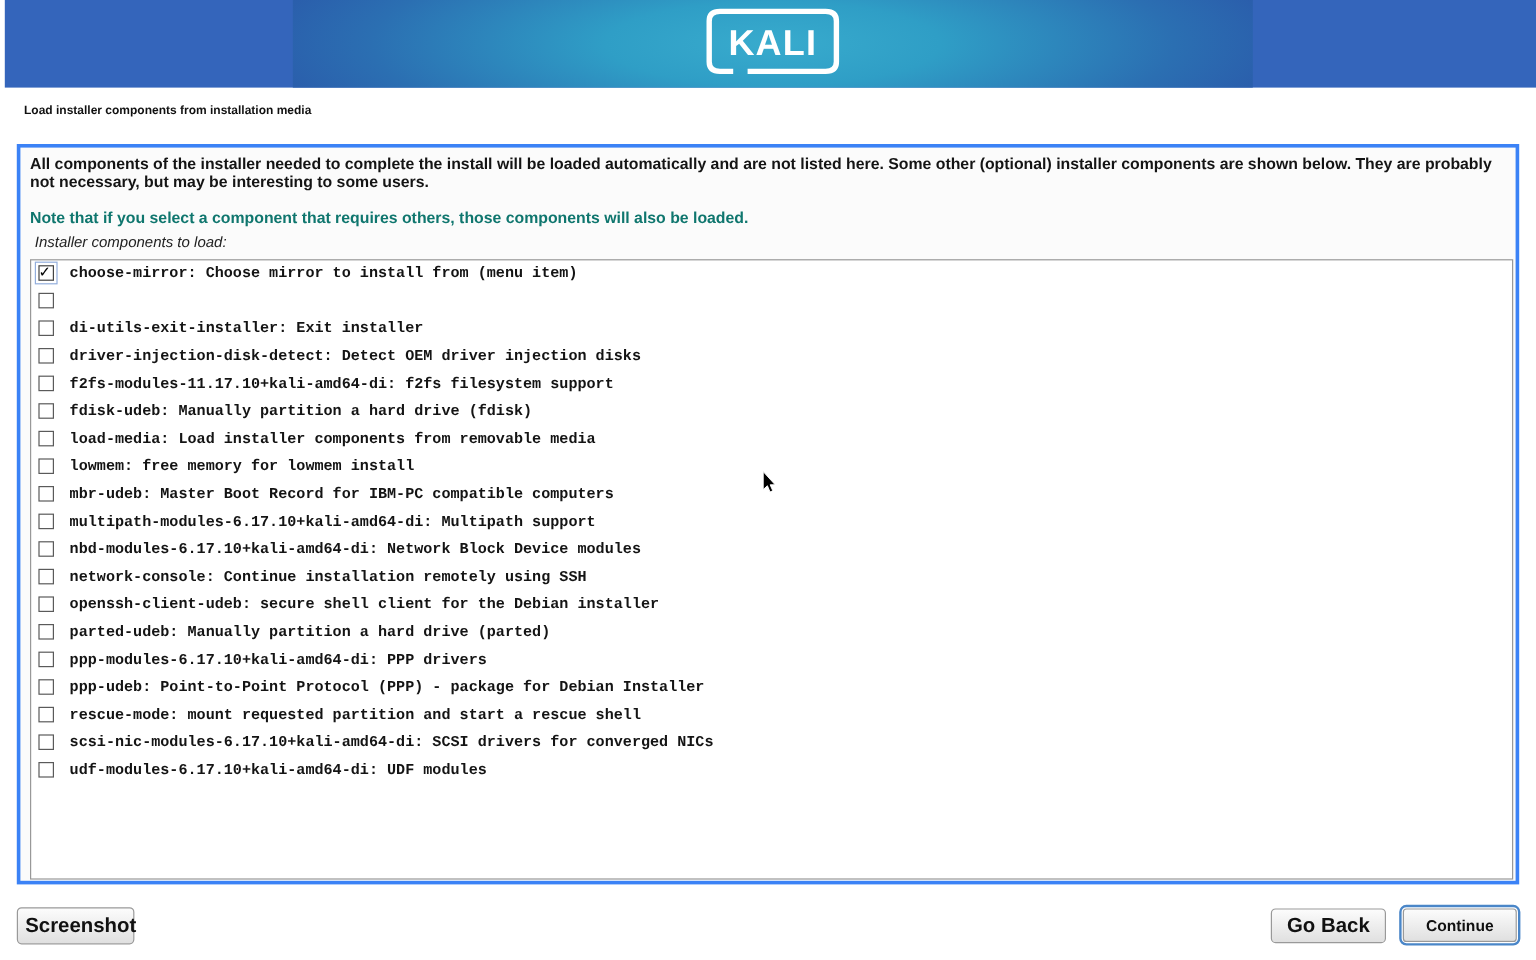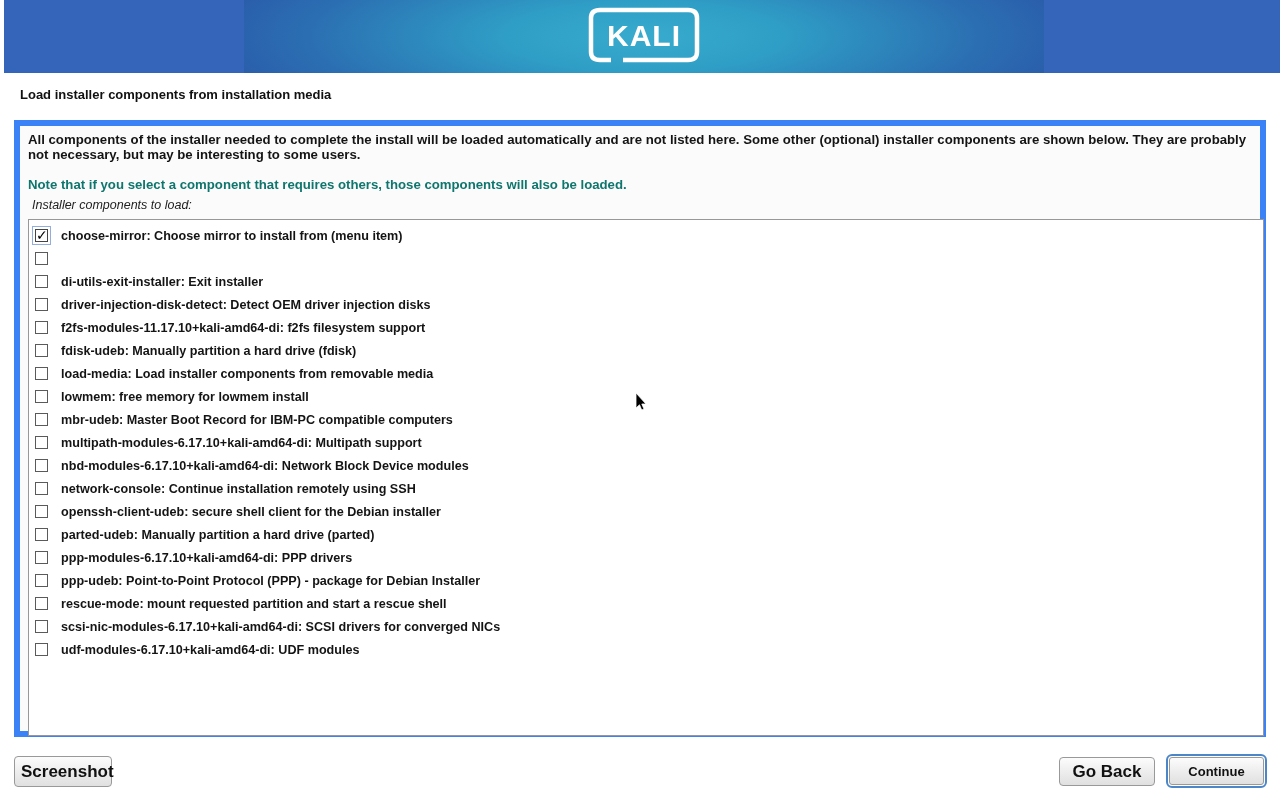--- a/index.html
+++ b/index.html
@@ -22,27 +22,27 @@
     background: radial-gradient(ellipse 58% 160% at 50% 50%,
       #38abcd 0%, #2f9ec6 30%, #2b6fb2 72%, #2a57a9 100%);
   }
   .logo {
     position: absolute; left: 50%; top: 50%;
     transform: translate(-50%, -50%);
   }
   
   .page-title {
     position: absolute; left: 20px; top: 87px;
-    font-size: 13px; font-weight: bold; color: #111;
+    font-size: 10px; font-weight: bold; color: #111;
   }
   
   .content-frame {
     position: absolute; left: 14px; top: 120px;
     width: 1252px; height: 617px;
-    border: 6px solid #3b82f6;
+    border: 3px solid #3b82f6;
     background: #fbfbfb;
     padding: 6px 8px;
   }
   .intro-p1 {
     margin: 0; font-size: 13.2px; font-weight: bold;
     color: #141414; line-height: 15px;
   }
   .intro-p2 {
     margin: 15px 0 0 0; font-size: 13.2px; font-weight: bold;
     color: #0f766e; line-height: 15px;
@@ -55,22 +55,23 @@
   .component-list {
     margin-top: 7px;
     width: 1236px; height: 517px;
     border: 1px solid #989898;
     background: #ffffff;
     padding-top: 4px;
     overflow: hidden;
   }
   .component-row {
     height: 23px;
-    display: flex; align-items: center;
+    display: flex; align-items: flex-start;
     padding-left: 6px;
+    font-family: Liberation Mono, monospace;
   }
   .checkbox {
     width: 13px; height: 13px;
     border: 1px solid #5a5a5a;
     background: #ffffff;
     margin-right: 13px;
     position: relative;
     flex: 0 0 13px;
   }
   .checkbox.checked { border-color: #444; }

